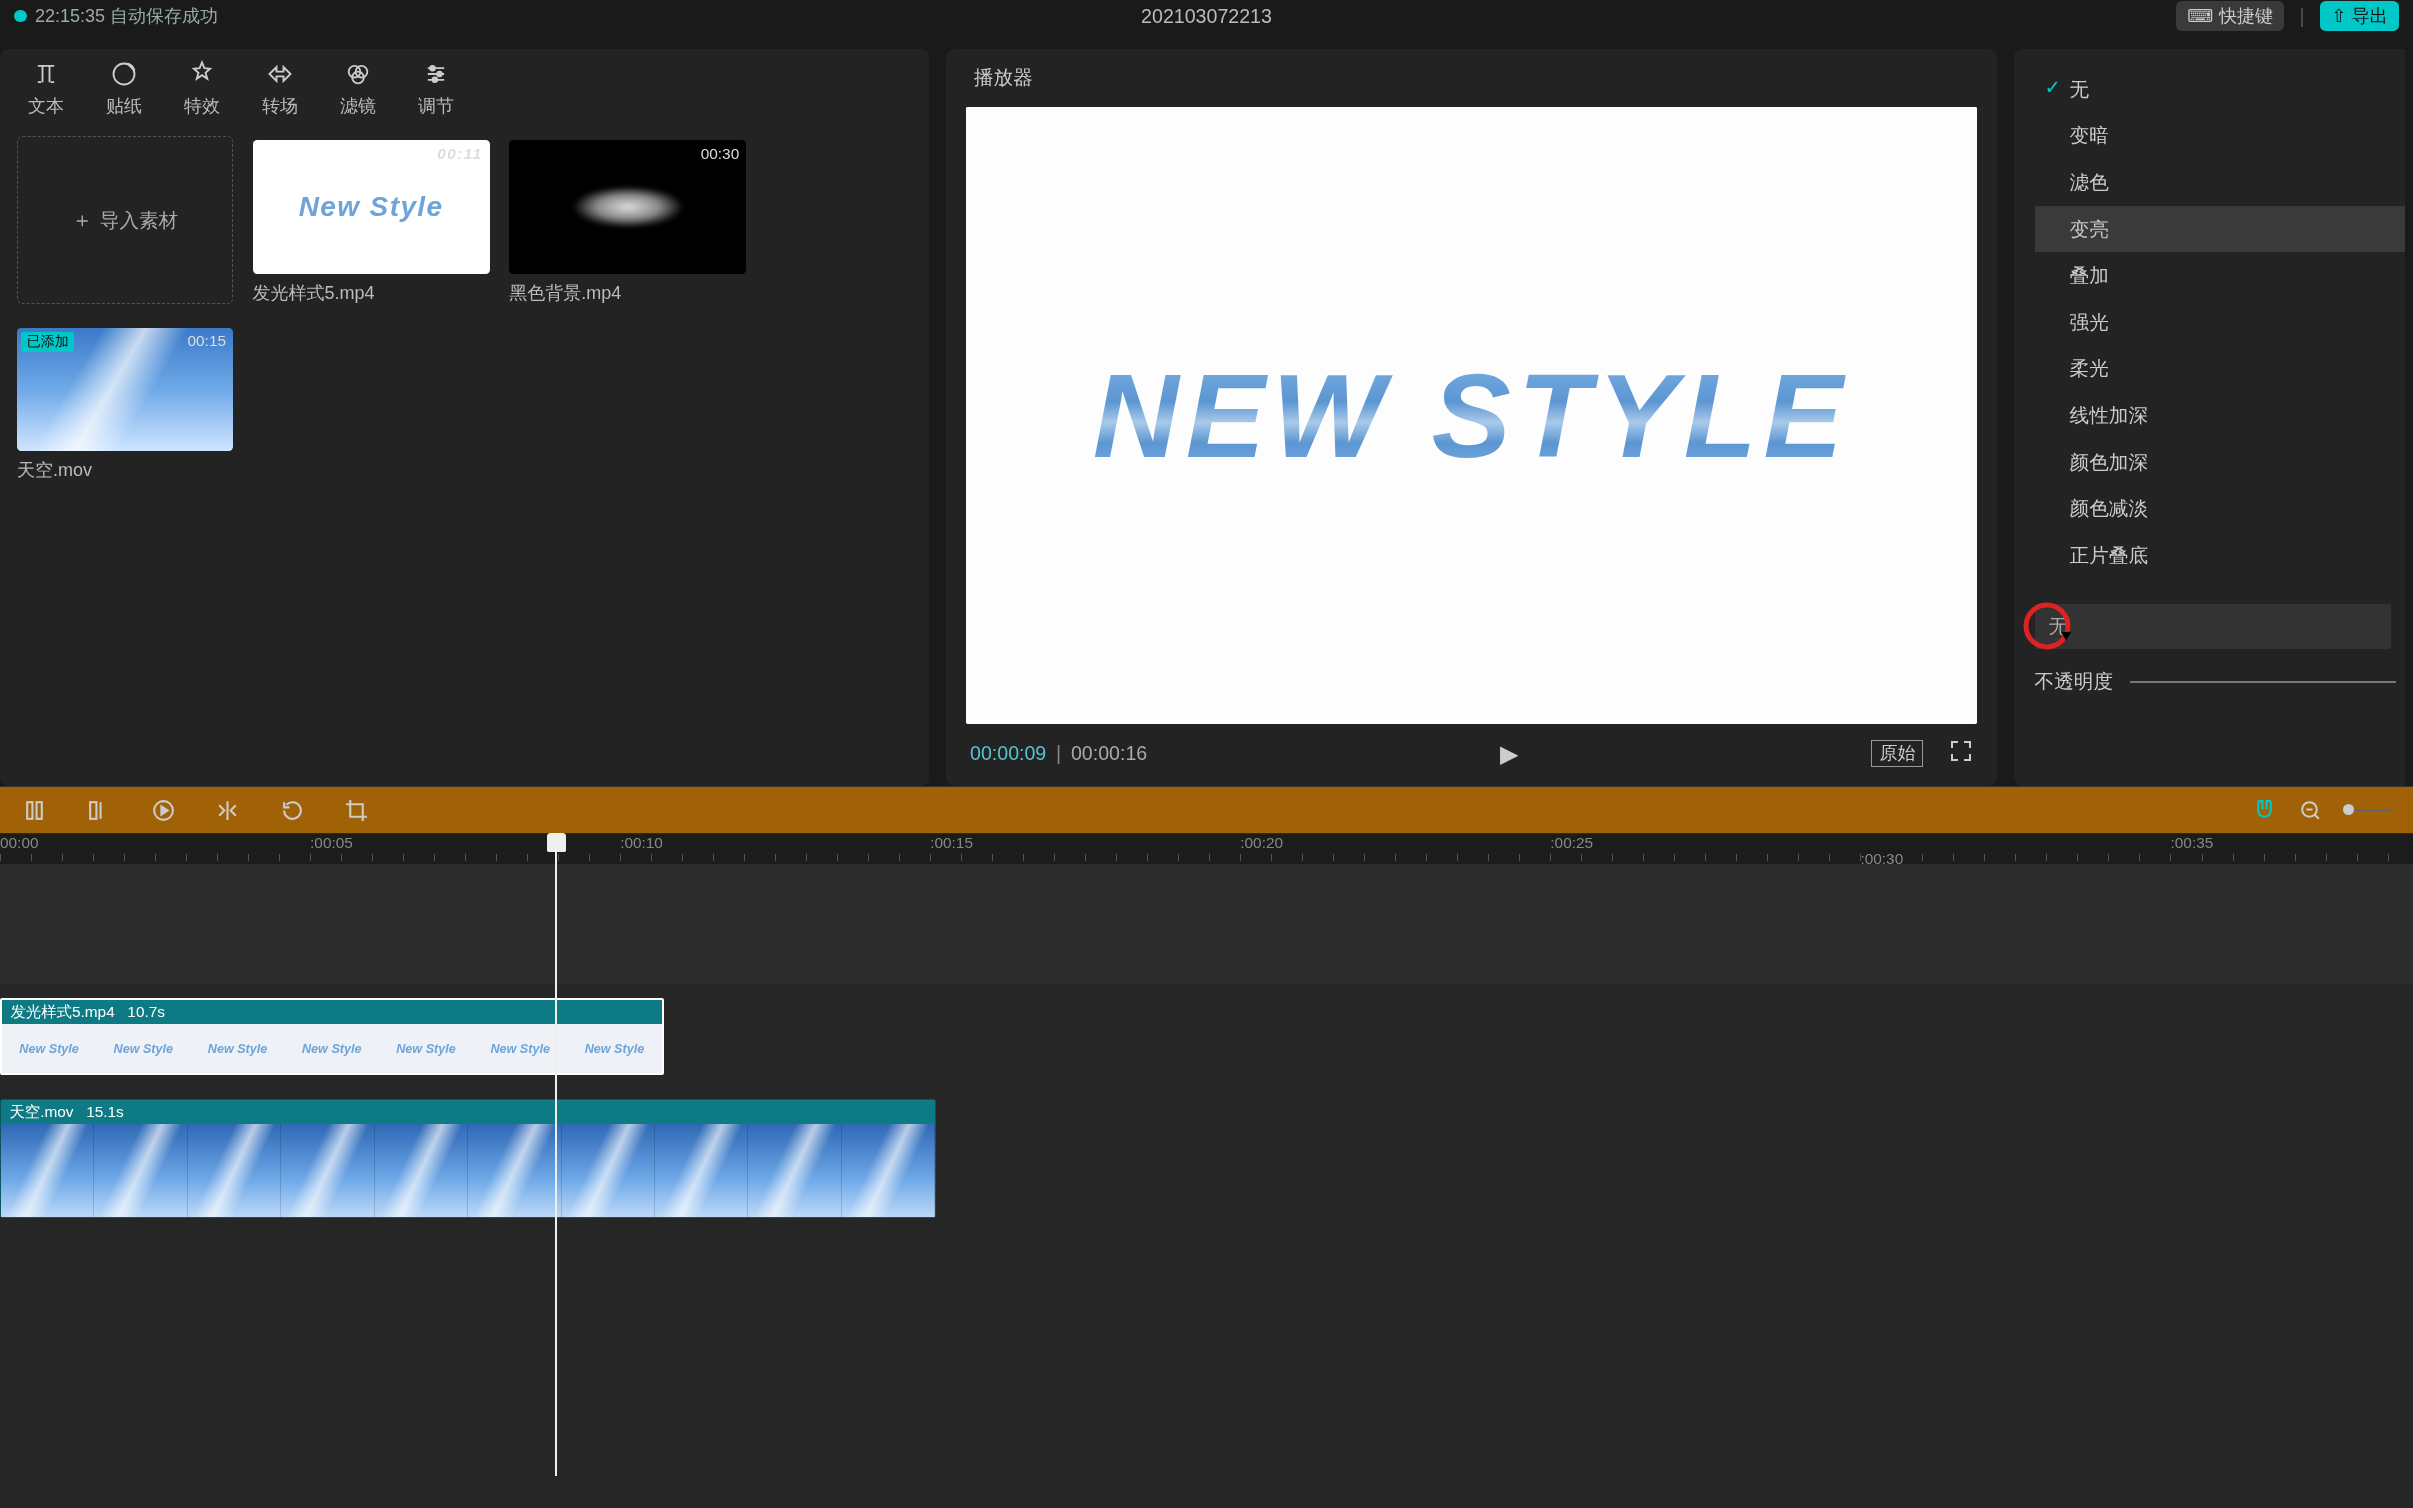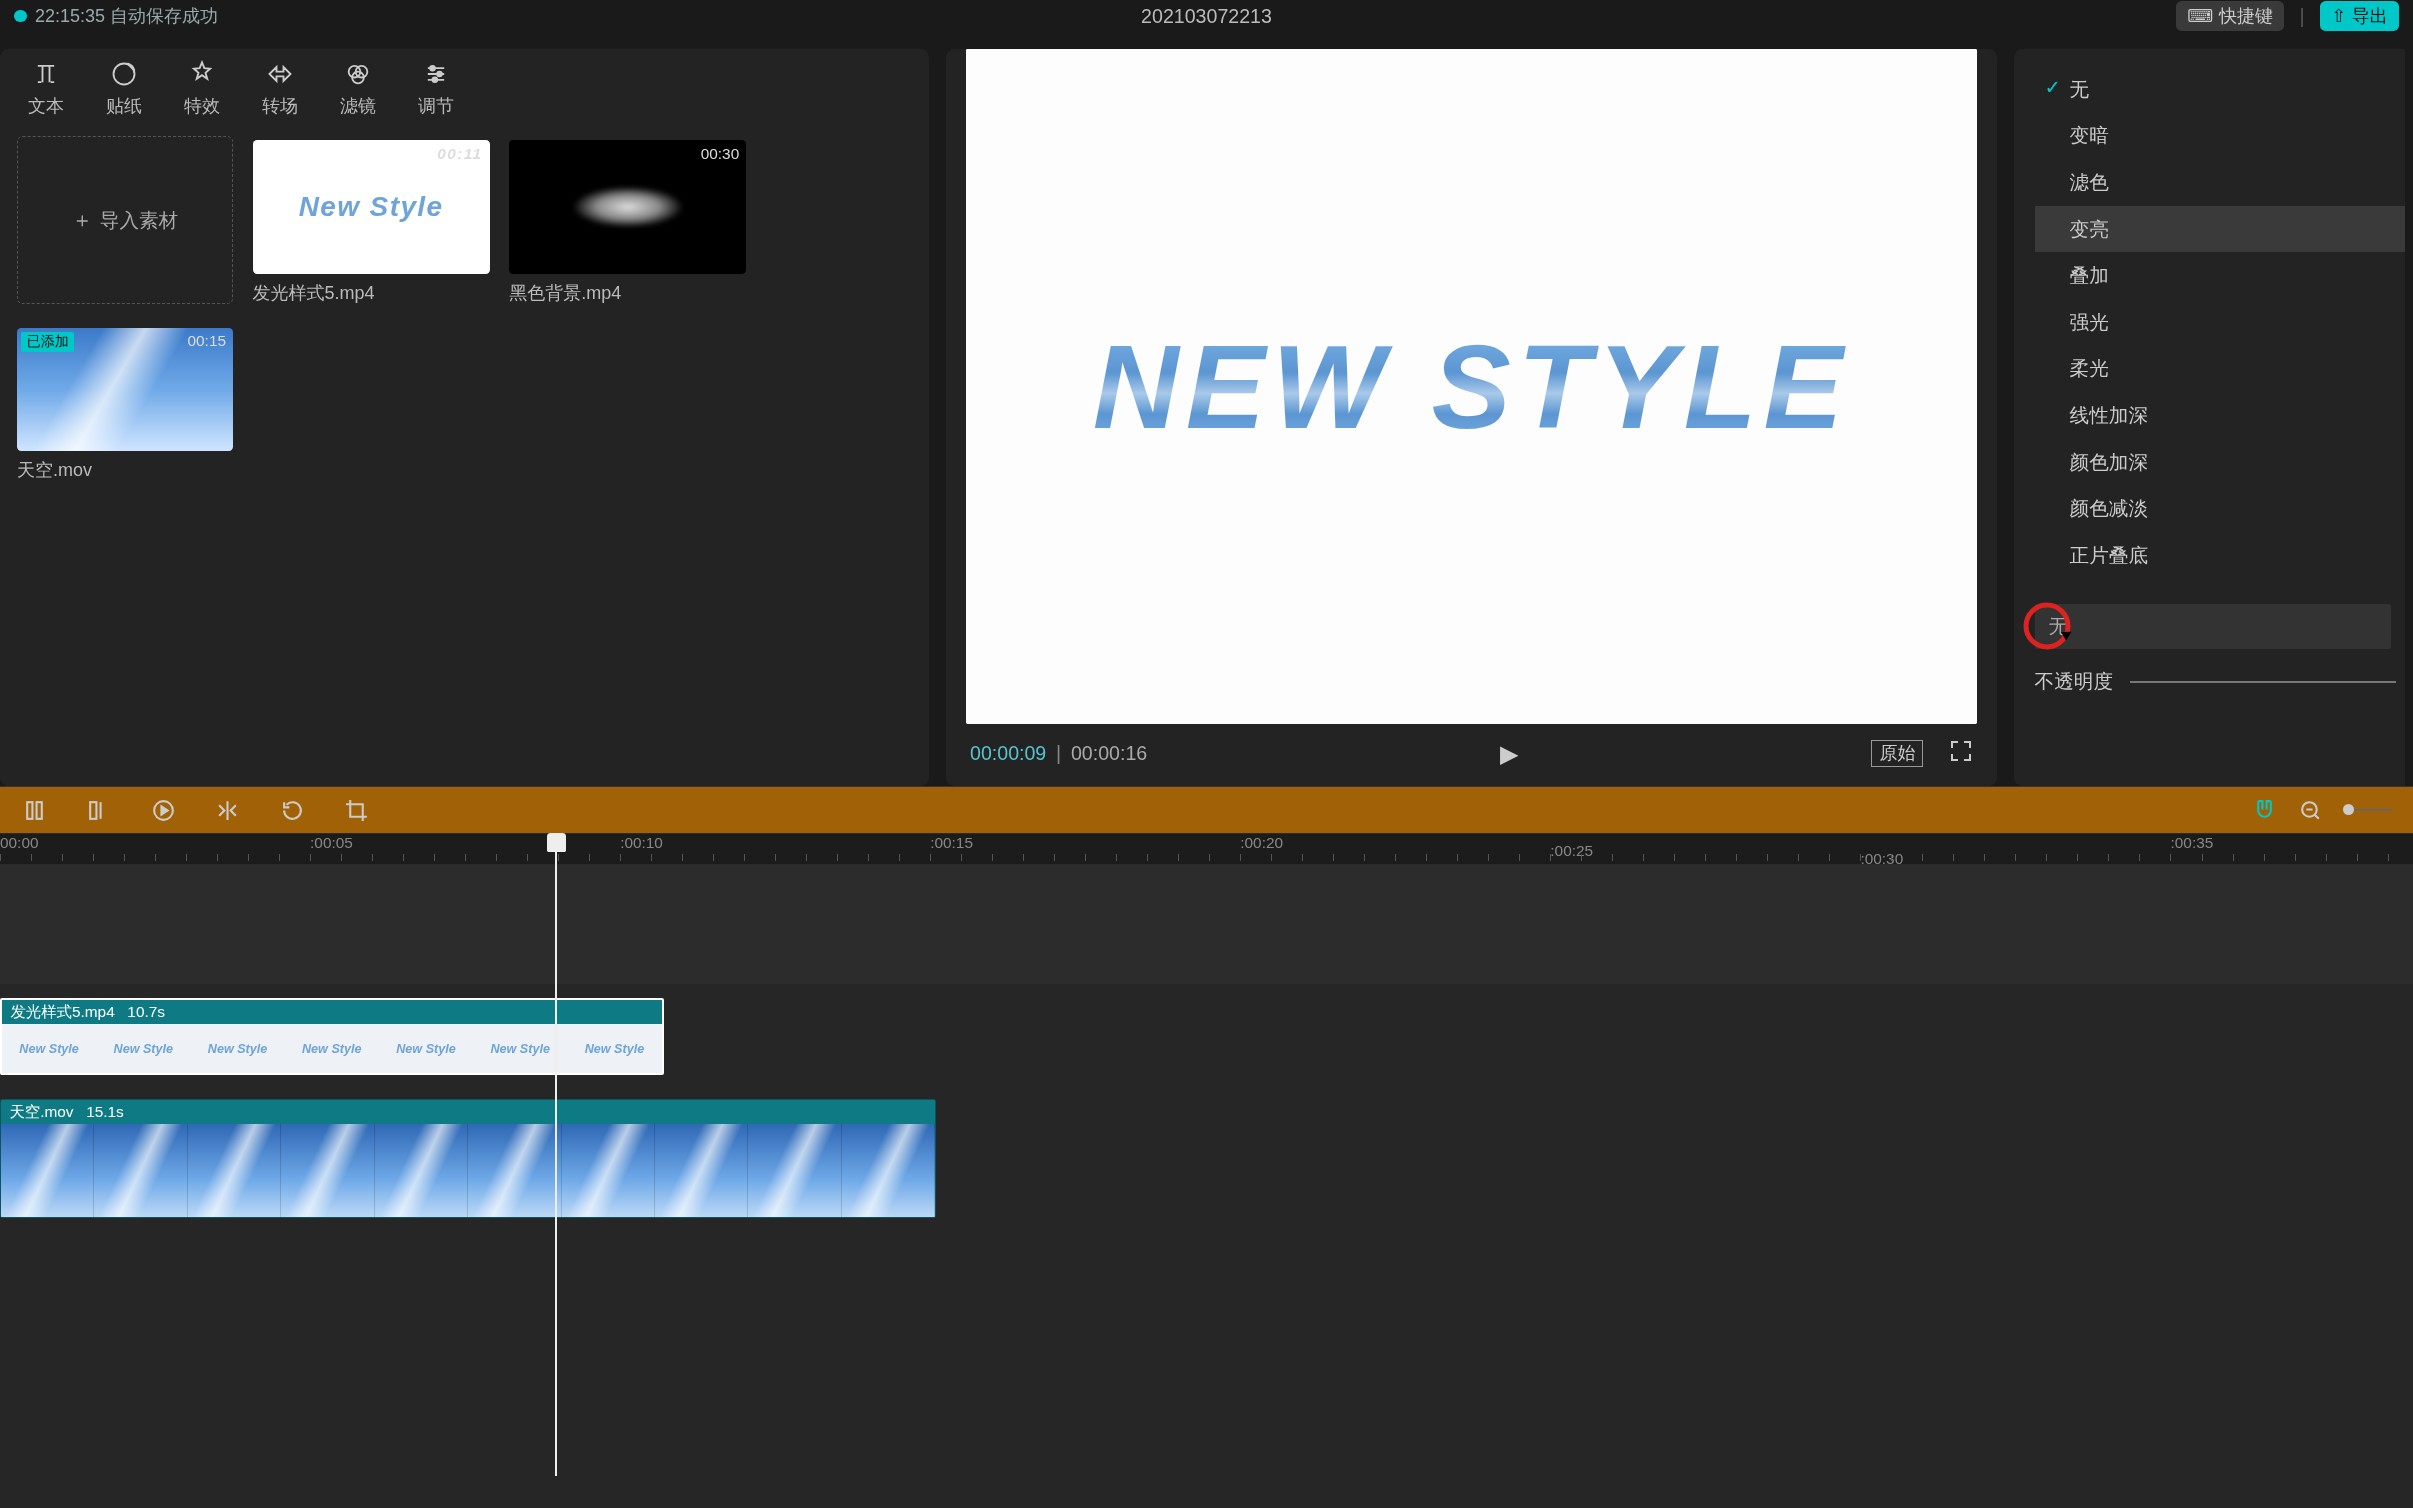--- a/index.html
+++ b/index.html
@@ -191,20 +191,21 @@
             <div class="sky-streak"></div>
             <span class="dur">00:15</span>
             <span class="badge">已添加</span>
           </div>
           <div class="media-name">天空.mov</div>
         </div>
       </div>
   </div>
 
   <div class="player-panel">
+    <div class="player-title">播放器</div>
     <div class="player-canvas">
       <div class="preview">
         <div class="preview-text">New Style</div>
       </div>
     </div>
     <div class="player-controls">
       <span class="time-cur">00:00:09</span>
       <span class="time-slash">|</span>
       <span class="time-dur">00:00:16</span>
       <span class="play-btn">▶</span>
@@ -294,21 +295,21 @@
           <div class="zoom-knob"></div>
         </div>
     </div>
   </div>
   <div class="ruler" id="ruler">
       <div class="ruler-mark" style="left: 0%;">00:00</div>
       <div class="ruler-mark" style="left: 12.85%;">:00:05</div>
       <div class="ruler-mark" style="left: 25.7%;">:00:10</div>
       <div class="ruler-mark" style="left: 38.55%;">:00:15</div>
       <div class="ruler-mark" style="left: 51.4%;">:00:20</div>
-      <div class="ruler-mark" style="left: 64.25%; margin-top: 8px;">:00:25</div>
+      <div class="ruler-mark" style="left: 64.25%;">:00:25</div>
       <div class="ruler-mark" style="left: 77.1%; margin-top: 16px;">:00:30</div>
       <div class="ruler-mark" style="left: 89.95%;">:00:35</div>
       <div class="ruler-tick" style="left: 0%;"></div>
       <div class="ruler-tick" style="left: 1.285%;"></div>
       <div class="ruler-tick" style="left: 2.57%;"></div>
       <div class="ruler-tick" style="left: 3.855%;"></div>
       <div class="ruler-tick" style="left: 5.14%;"></div>
       <div class="ruler-tick" style="left: 6.425%;"></div>
       <div class="ruler-tick" style="left: 7.71%;"></div>
       <div class="ruler-tick" style="left: 8.995%;"></div>

